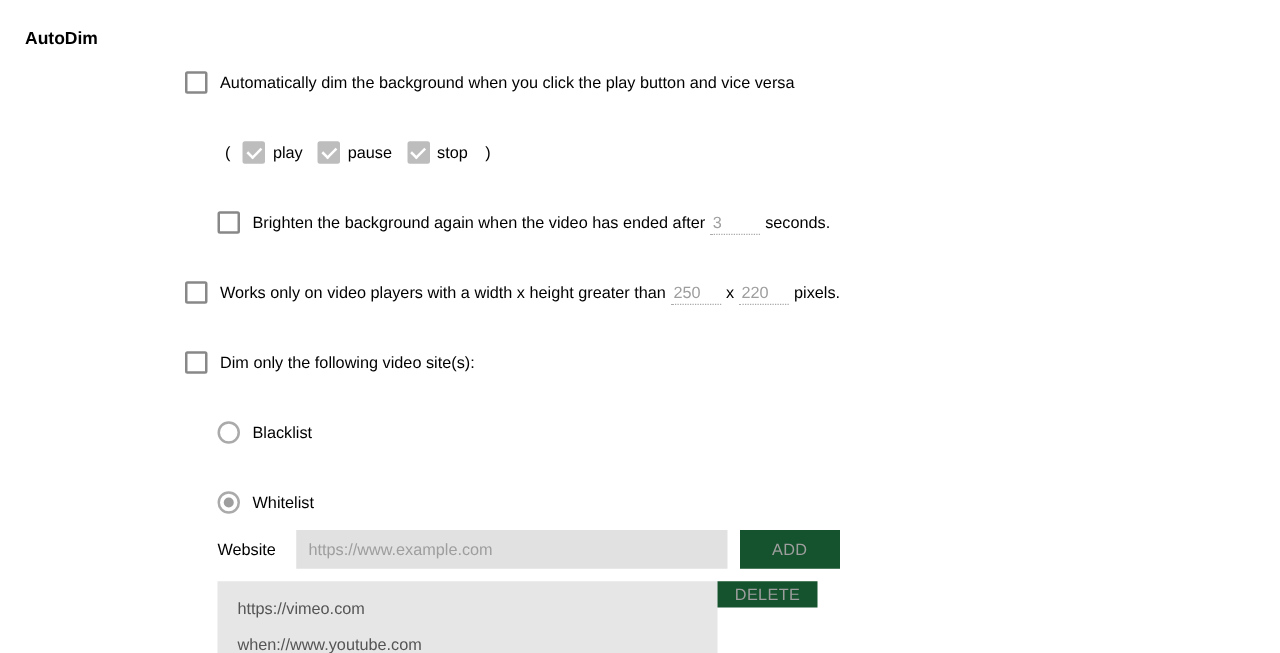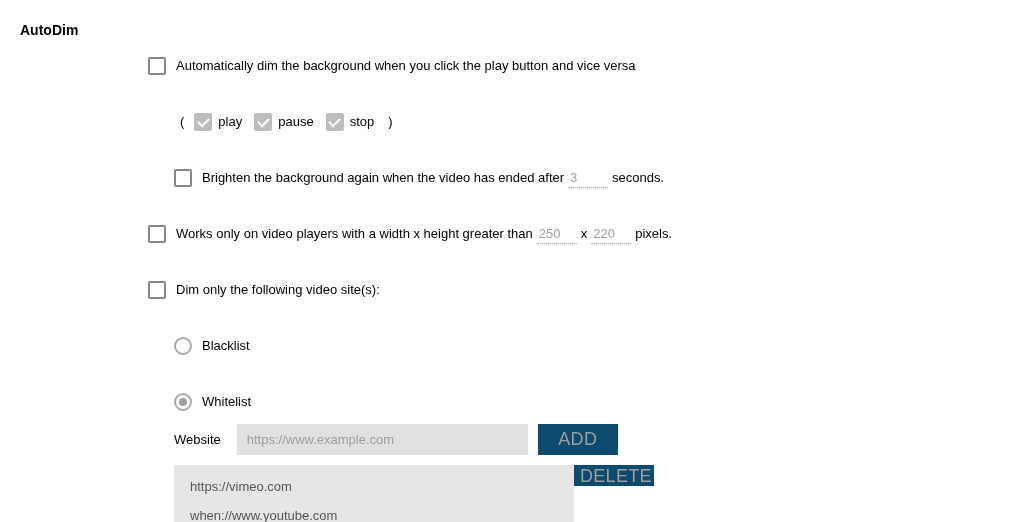--- a/index.html
+++ b/index.html
@@ -94,30 +94,30 @@
     }
     .website-label {
       padding: 8px 6px 8px 0;
       font-size: 13px;
     }
     .website-input {
       background: #e1e1e1;
       border: none;
       padding: 8px 10px;
       font-size: 13px;
-      width: 291px;
+      width: 345px;
       color: #333;
       font-family: inherit;
     }
     .website-input::placeholder { color: #9e9e9e; }
     .btn {
-      background: #0c4a6e;
+      background: #14532d;
       border: none;
       color: #9e9e9e;
-      font-size: 18px;
+      font-size: 13px;
       width: 80px;
       cursor: pointer;
       font-family: inherit;
       letter-spacing: 0.3px;
     }
     .list-row {
       display: flex;
       gap: 0;
       align-items: flex-start;
     }

